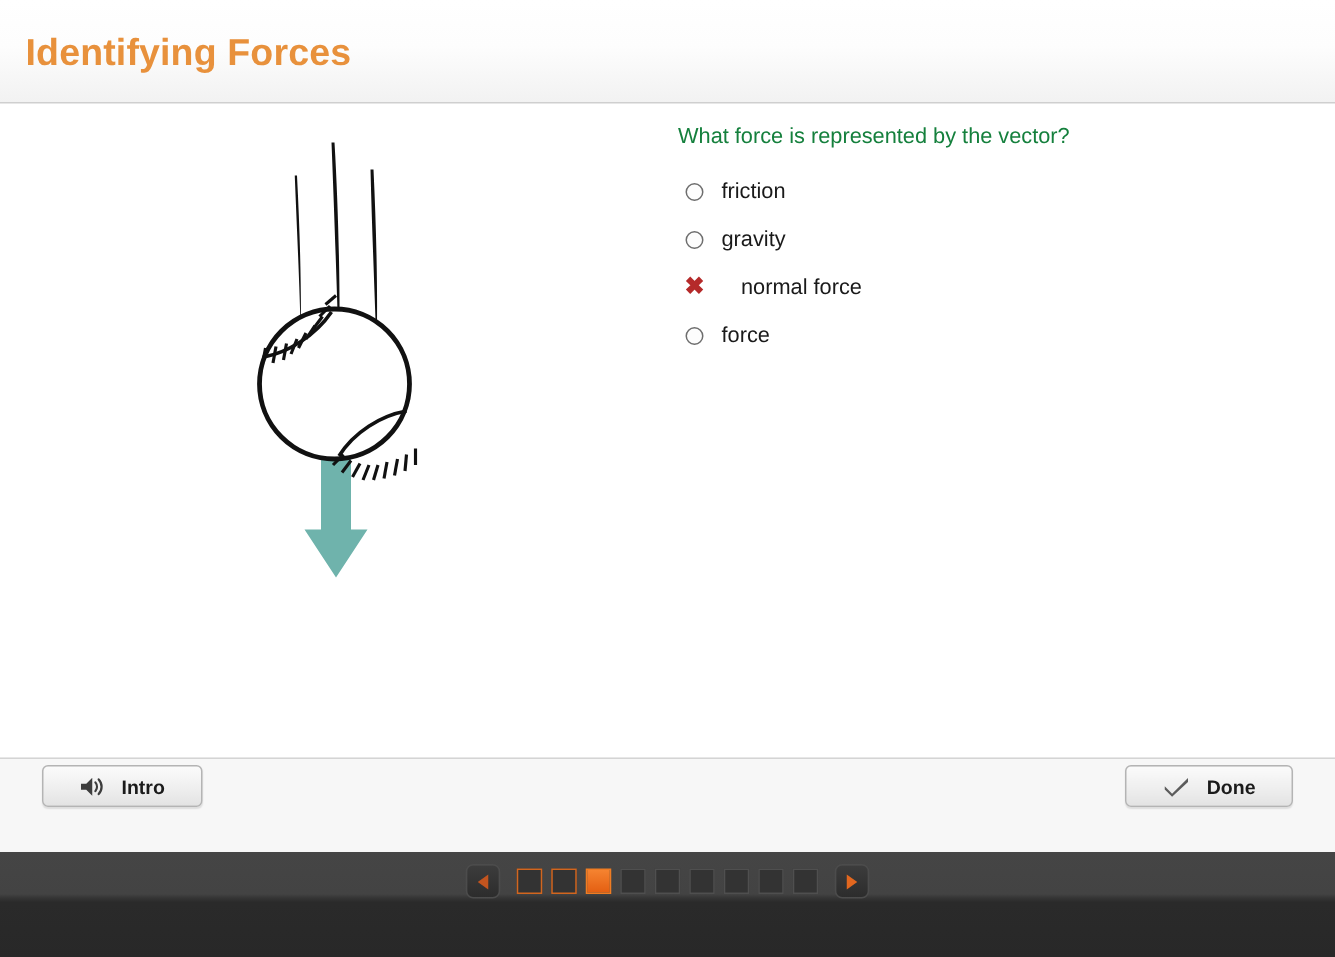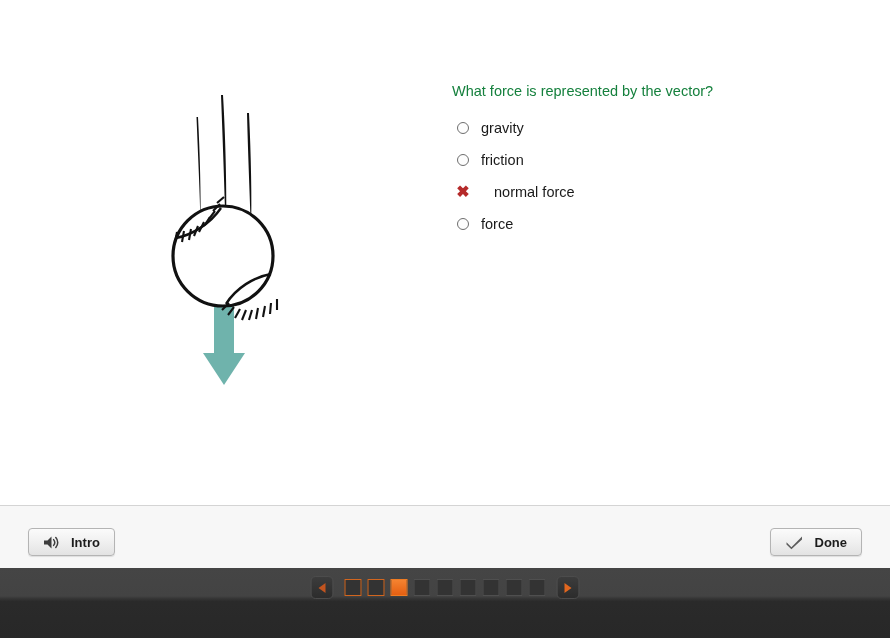--- a/index.html
+++ b/index.html
@@ -123,25 +123,25 @@
     left: 0;
     top: 505px;
     width: 890px;
     height: 63px;
     background: #f7f7f7;
     border-top: 1px solid #d4d4d4;
     box-sizing: border-box;
   }
   .btn {
     position: absolute;
-    top: 22px;
+    top: 4px;
     height: 28px;
     display: flex;
     align-items: center;
-    padding: 0 14px;
+    padding: 0 24px;
     background: linear-gradient(to bottom, #fbfbfb 0%, #f0f0f0 50%, #e3e3e3 100%);
     border: 1px solid #b4b4b4;
     border-radius: 4px;
     box-shadow: 0 1px 1px rgba(0,0,0,0.10);
     font-size: 13px;
     font-weight: bold;
     color: #1b1b1b;
     box-sizing: border-box;
     cursor: pointer;
     white-space: nowrap;
@@ -215,20 +215,23 @@
   .dot.unvisited {
     border: 1px solid #4f4f4f;
     background: #333333;
   }
 </style>
 </head>
 <body>
 
 <div class="app">
 
+  <div class="header">
+    <div class="page-title">Identifying Forces</div>
+  </div>
 
   <div class="main">
 
     <div class="illustration">
       <svg width="190" height="320" viewBox="0 0 190 320" xmlns="http://www.w3.org/2000/svg">
 
         <g fill="#111111">
           <path d="M68,32 C70,70 71,110 70.5,140 C70,110 68,70 66.5,32 Z"></path>
           <path d="M93,10 C96,60 97,120 96,155 C95,120 93,60 91,10 Z"></path>
           <path d="M119,28 C121,70 122,115 121,148 C120,115 118,70 117,28 Z"></path>
@@ -273,27 +276,27 @@
     </div>
 
     <div class="question-panel">
       <p class="question-text">What force is represented by the vector?</p>
 
       <ul class="option-list">
         <li class="option-row">
           <span class="marker">
               <span class="radio"></span>
             </span>
-          <span class="option-label">gravity</span>
+          <span class="option-label">friction</span>
         </li>
         <li class="option-row">
           <span class="marker">
               <span class="radio"></span>
             </span>
-          <span class="option-label">friction</span>
+          <span class="option-label">gravity</span>
         </li>
         <li class="option-row marked">
           <span class="marker">
               <span class="cross">✖</span>
             </span>
           <span class="option-label">normal force</span>
         </li>
         <li class="option-row">
           <span class="marker">
               <span class="radio"></span>

